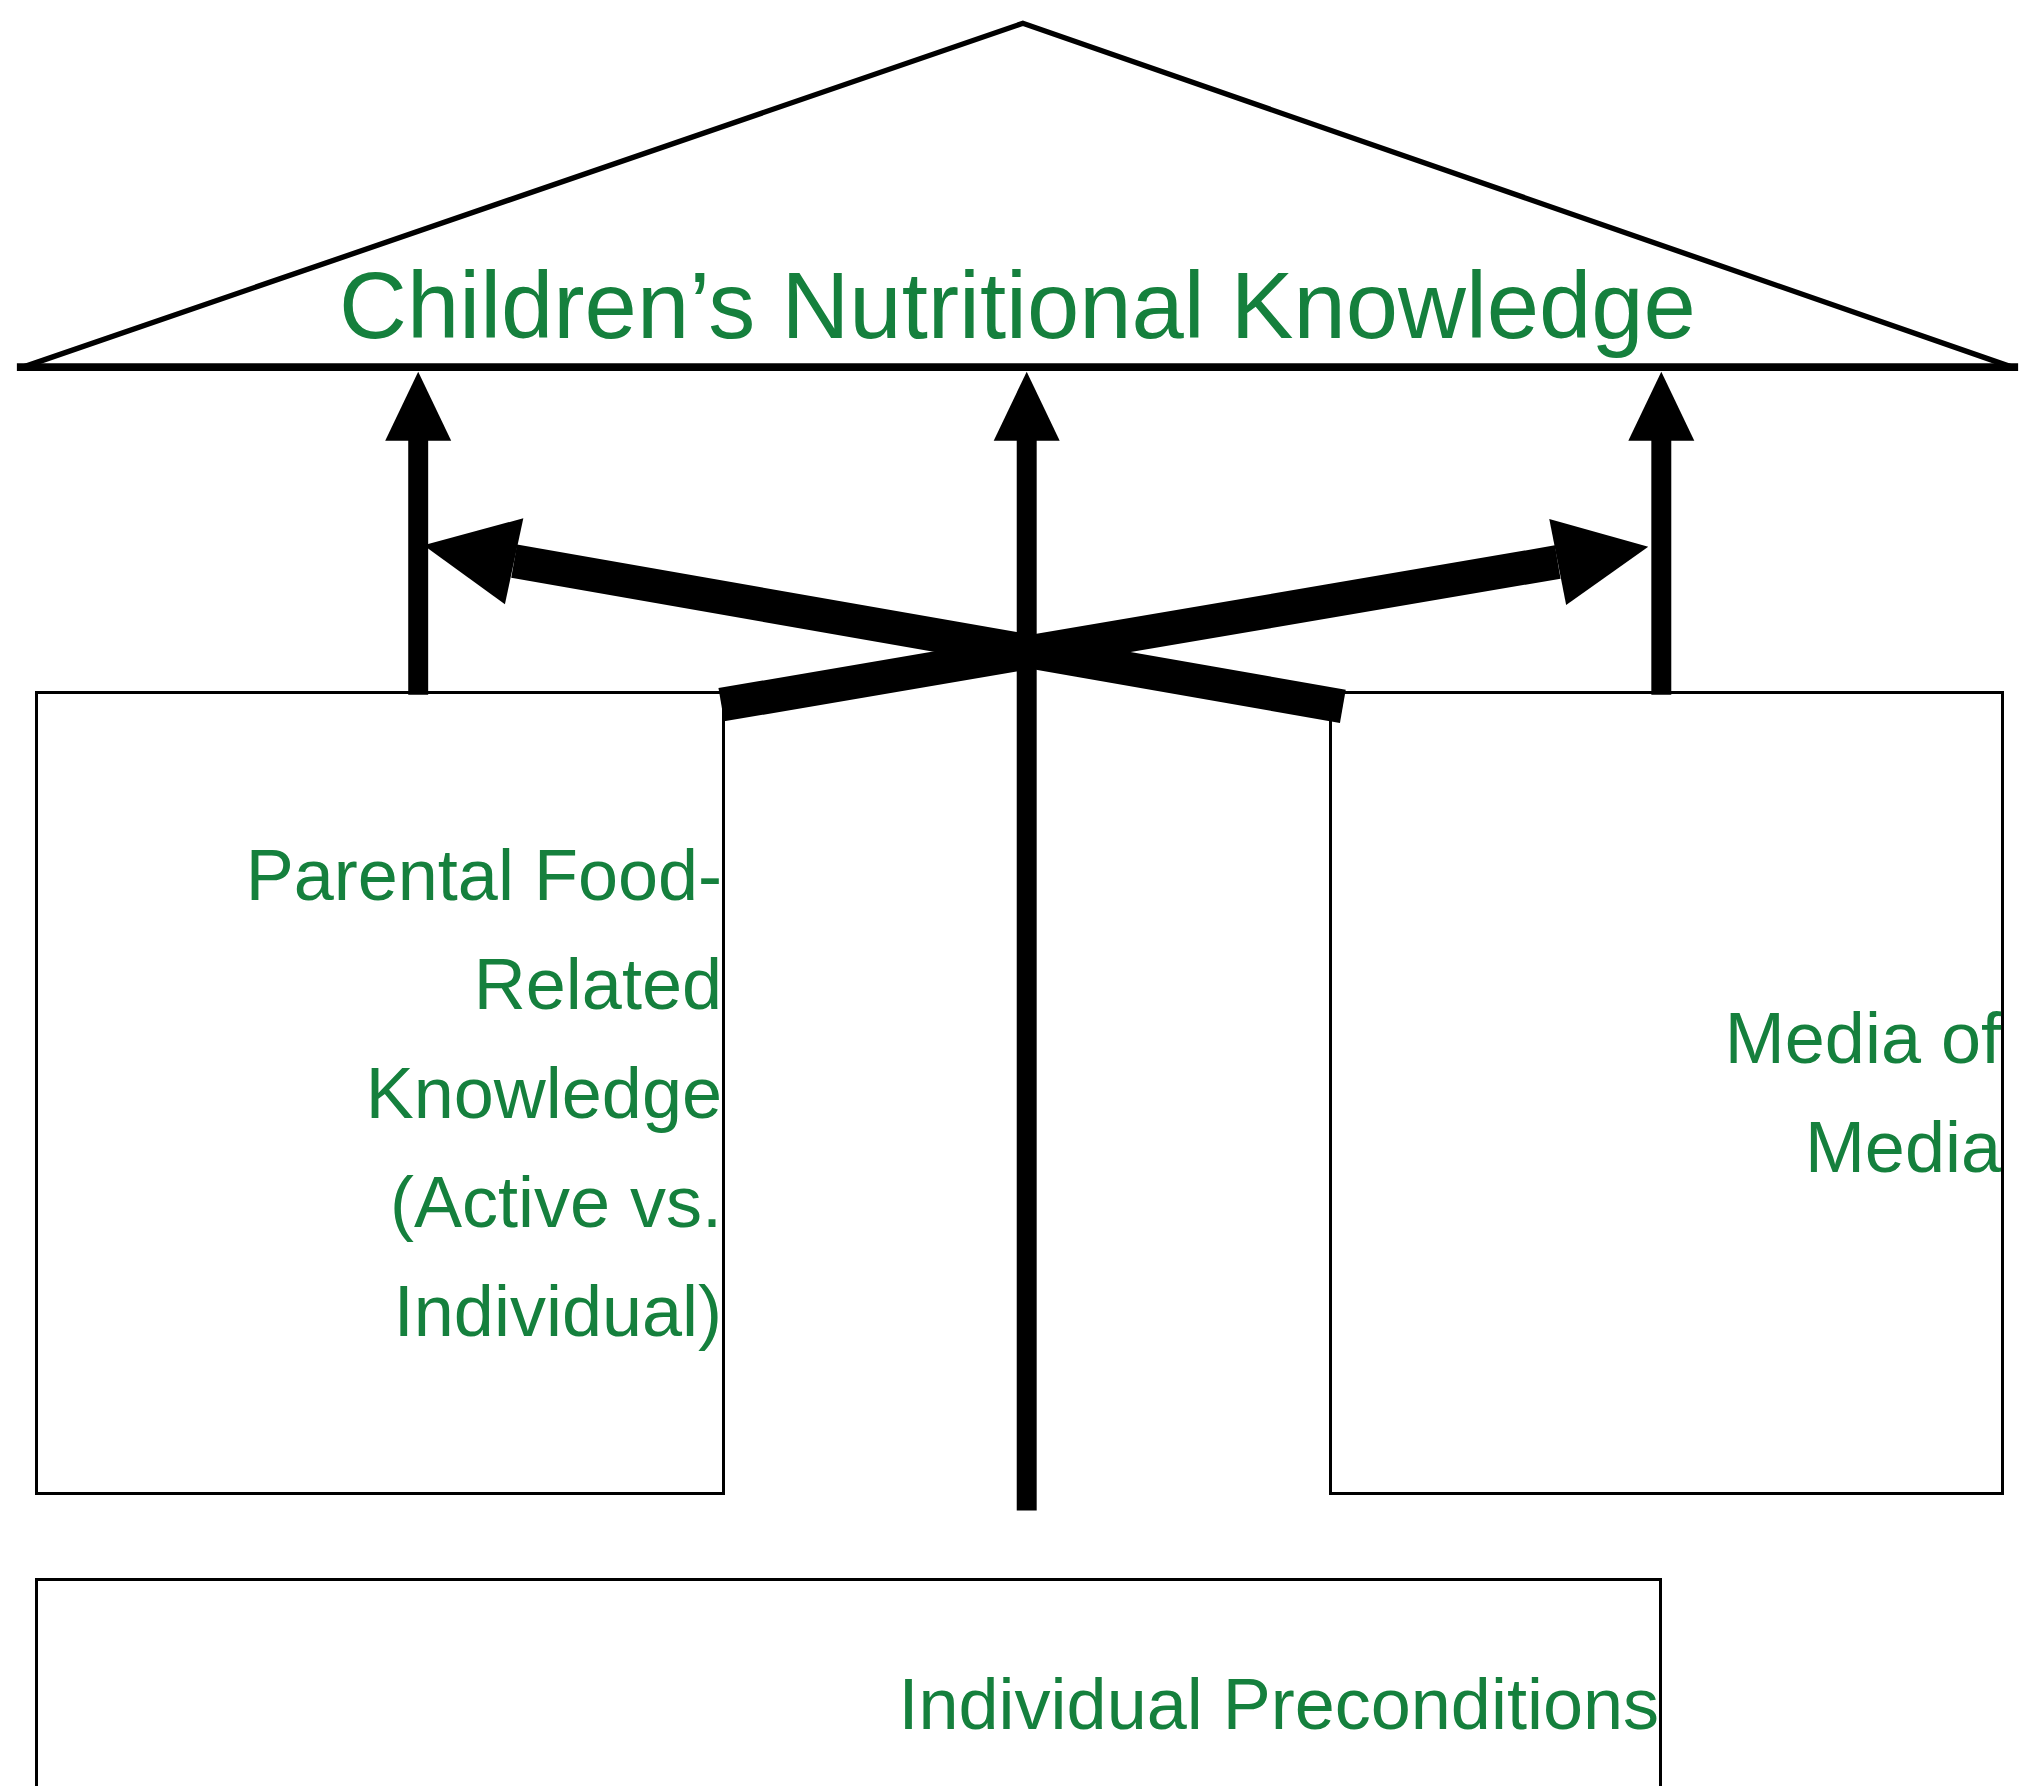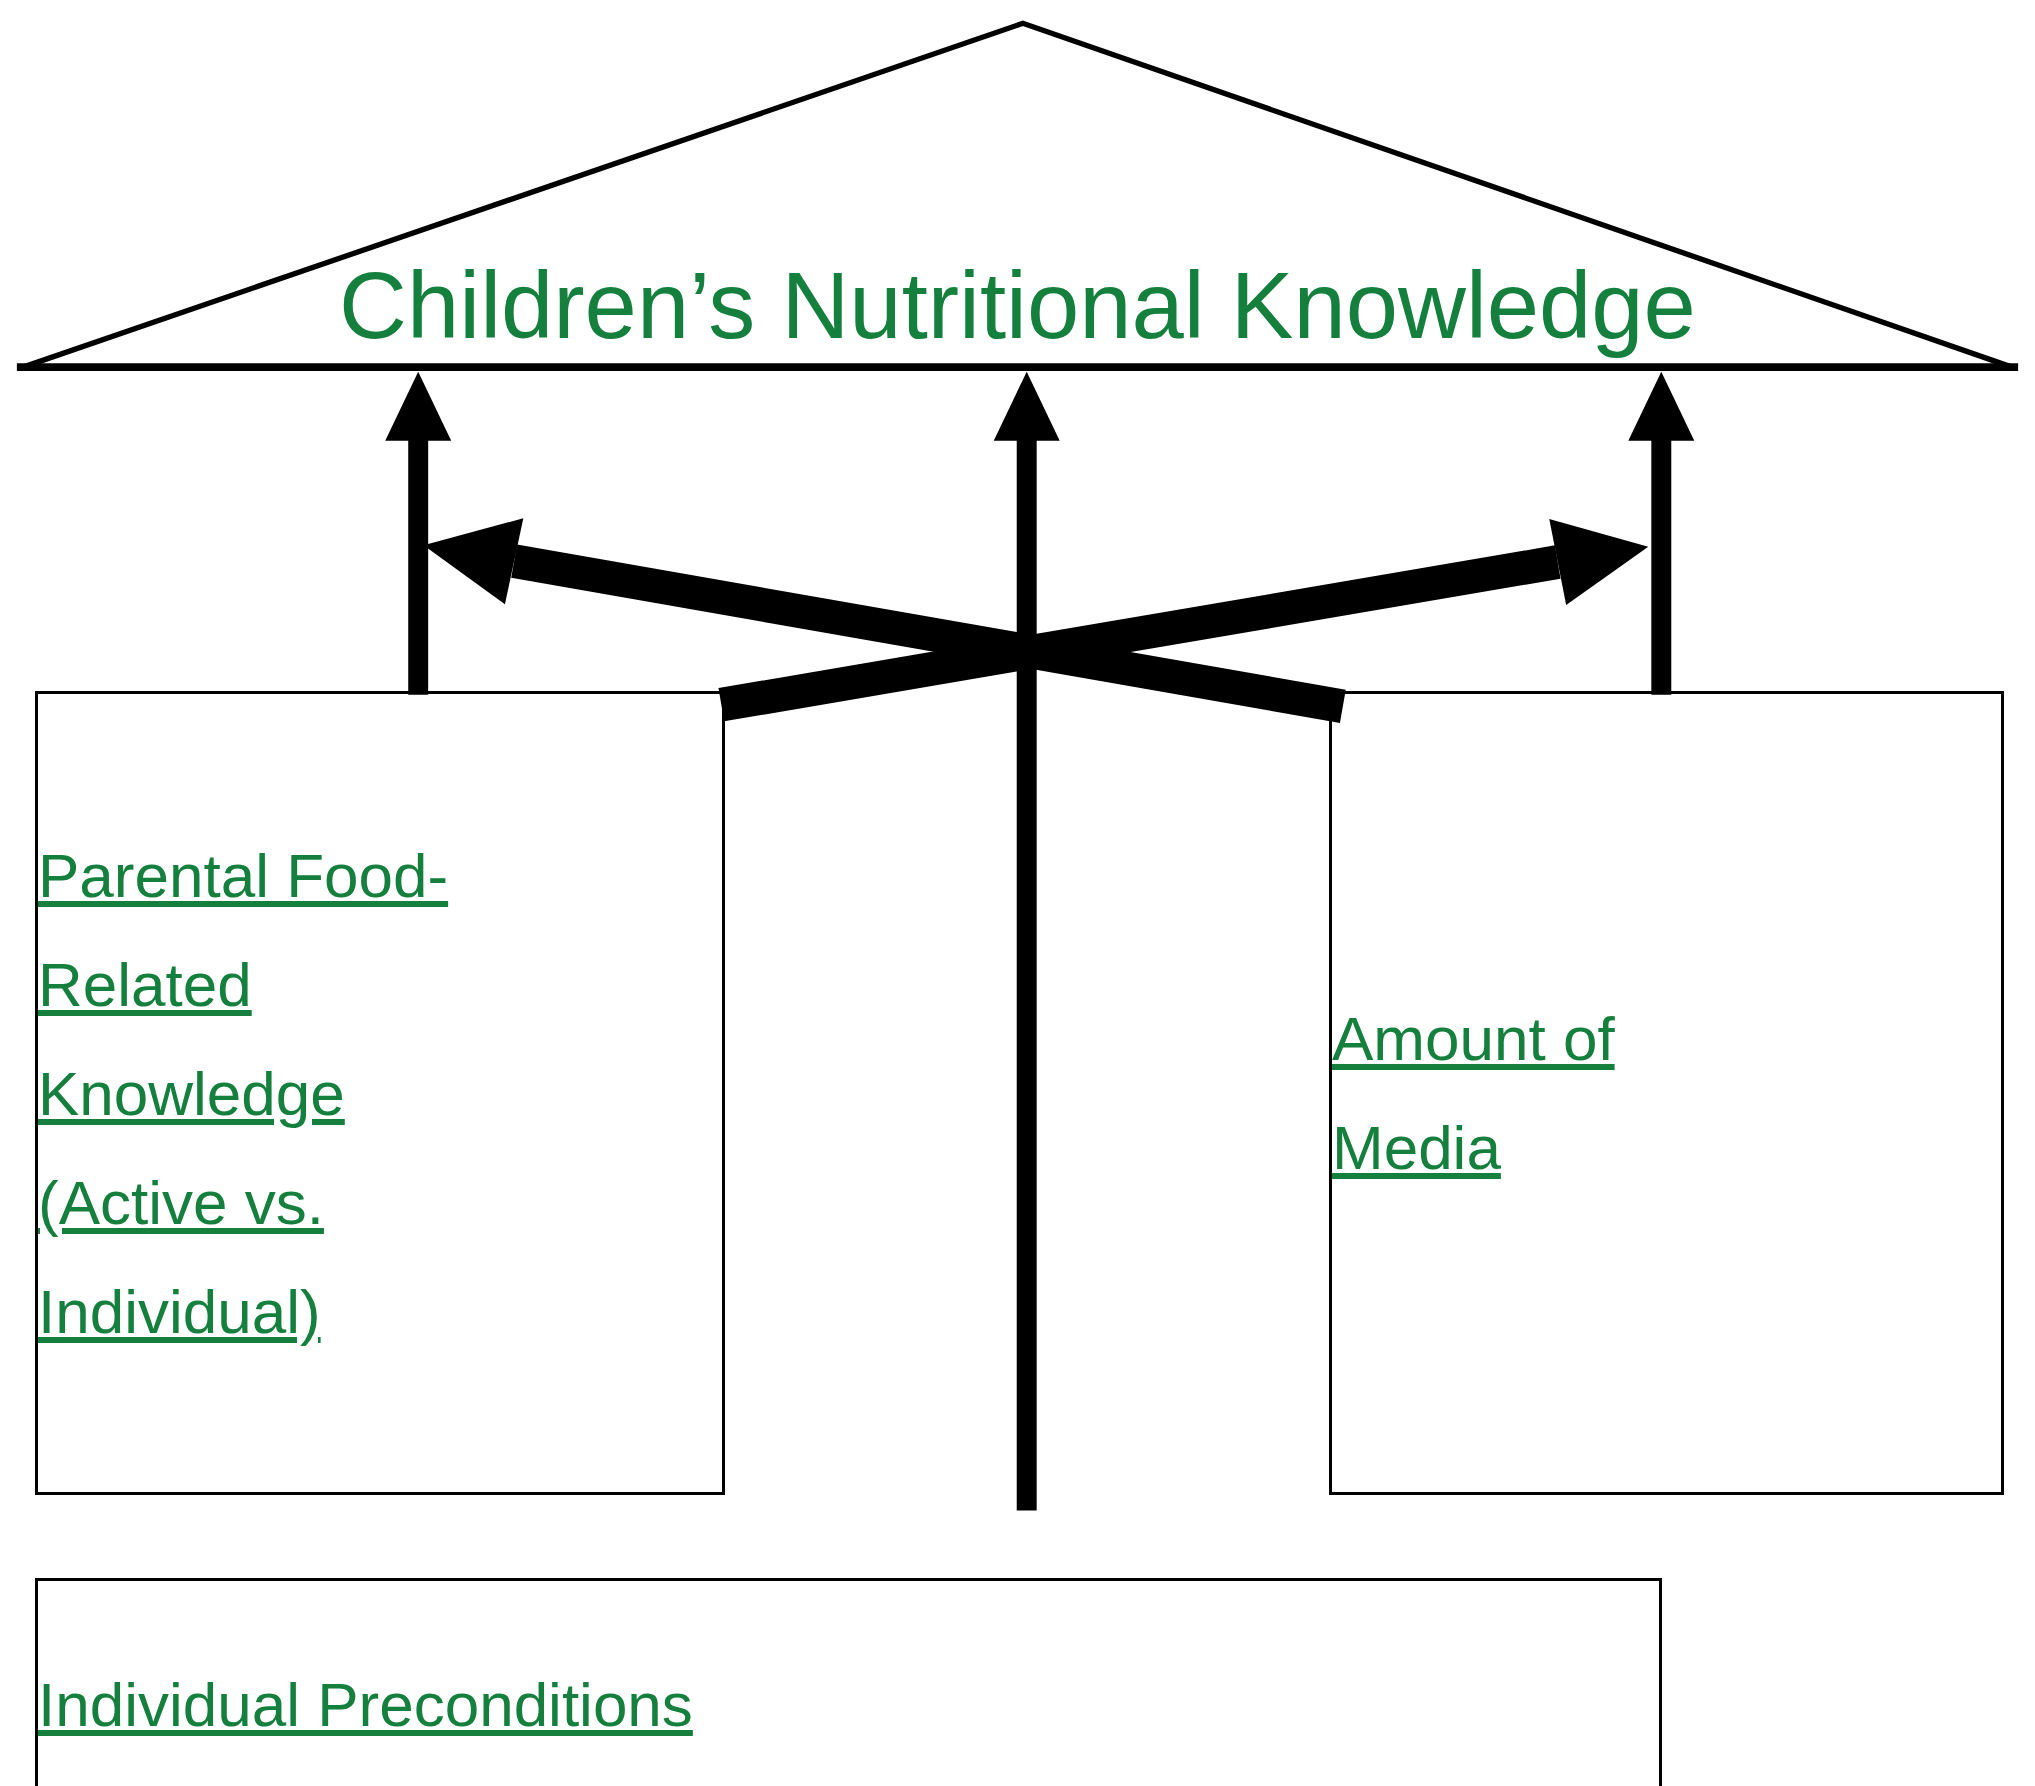--- a/index.html
+++ b/index.html
@@ -23,26 +23,25 @@
     line-height: 1;
     white-space: nowrap;
   }
   .box {
     position: absolute;
     box-sizing: border-box;
     border: 3.8px solid #000000;
     background: transparent;
     display: flex;
     flex-direction: column;
-    align-items: flex-start;
+    align-items: flex-end;
     justify-content: center;
     text-align: center;
-    font-size: 62px;
+    font-size: 72px;
     line-height: 109px;
-    text-decoration: underline;
   }
   .box-left   { left: 35px;   top: 691px;  width: 690px;  height: 804px; }
   .box-right  { left: 1329px; top: 691px;  width: 675px;  height: 804px; }
   .box-bottom { left: 35px;   top: 1578px; width: 1627px; height: 252px; }
   .line-text { display: block; }
 </style>
 </head>
 <body>
 
 <div class="canvas">
@@ -82,21 +81,21 @@
 
   <div class="box box-left">
     <span class="line-text">Parental Food-</span>
     <span class="line-text">Related</span>
     <span class="line-text">Knowledge</span>
     <span class="line-text">(Active vs.</span>
     <span class="line-text">Individual)</span>
   </div>
 
   <div class="box box-right">
-    <span class="line-text">Amount of</span>
+    <span class="line-text">Media of</span>
     <span class="line-text">Media</span>
   </div>
 
   <div class="box box-bottom">
     <span class="line-text">Individual Preconditions</span>
   </div>
 
 </div>
 
 

